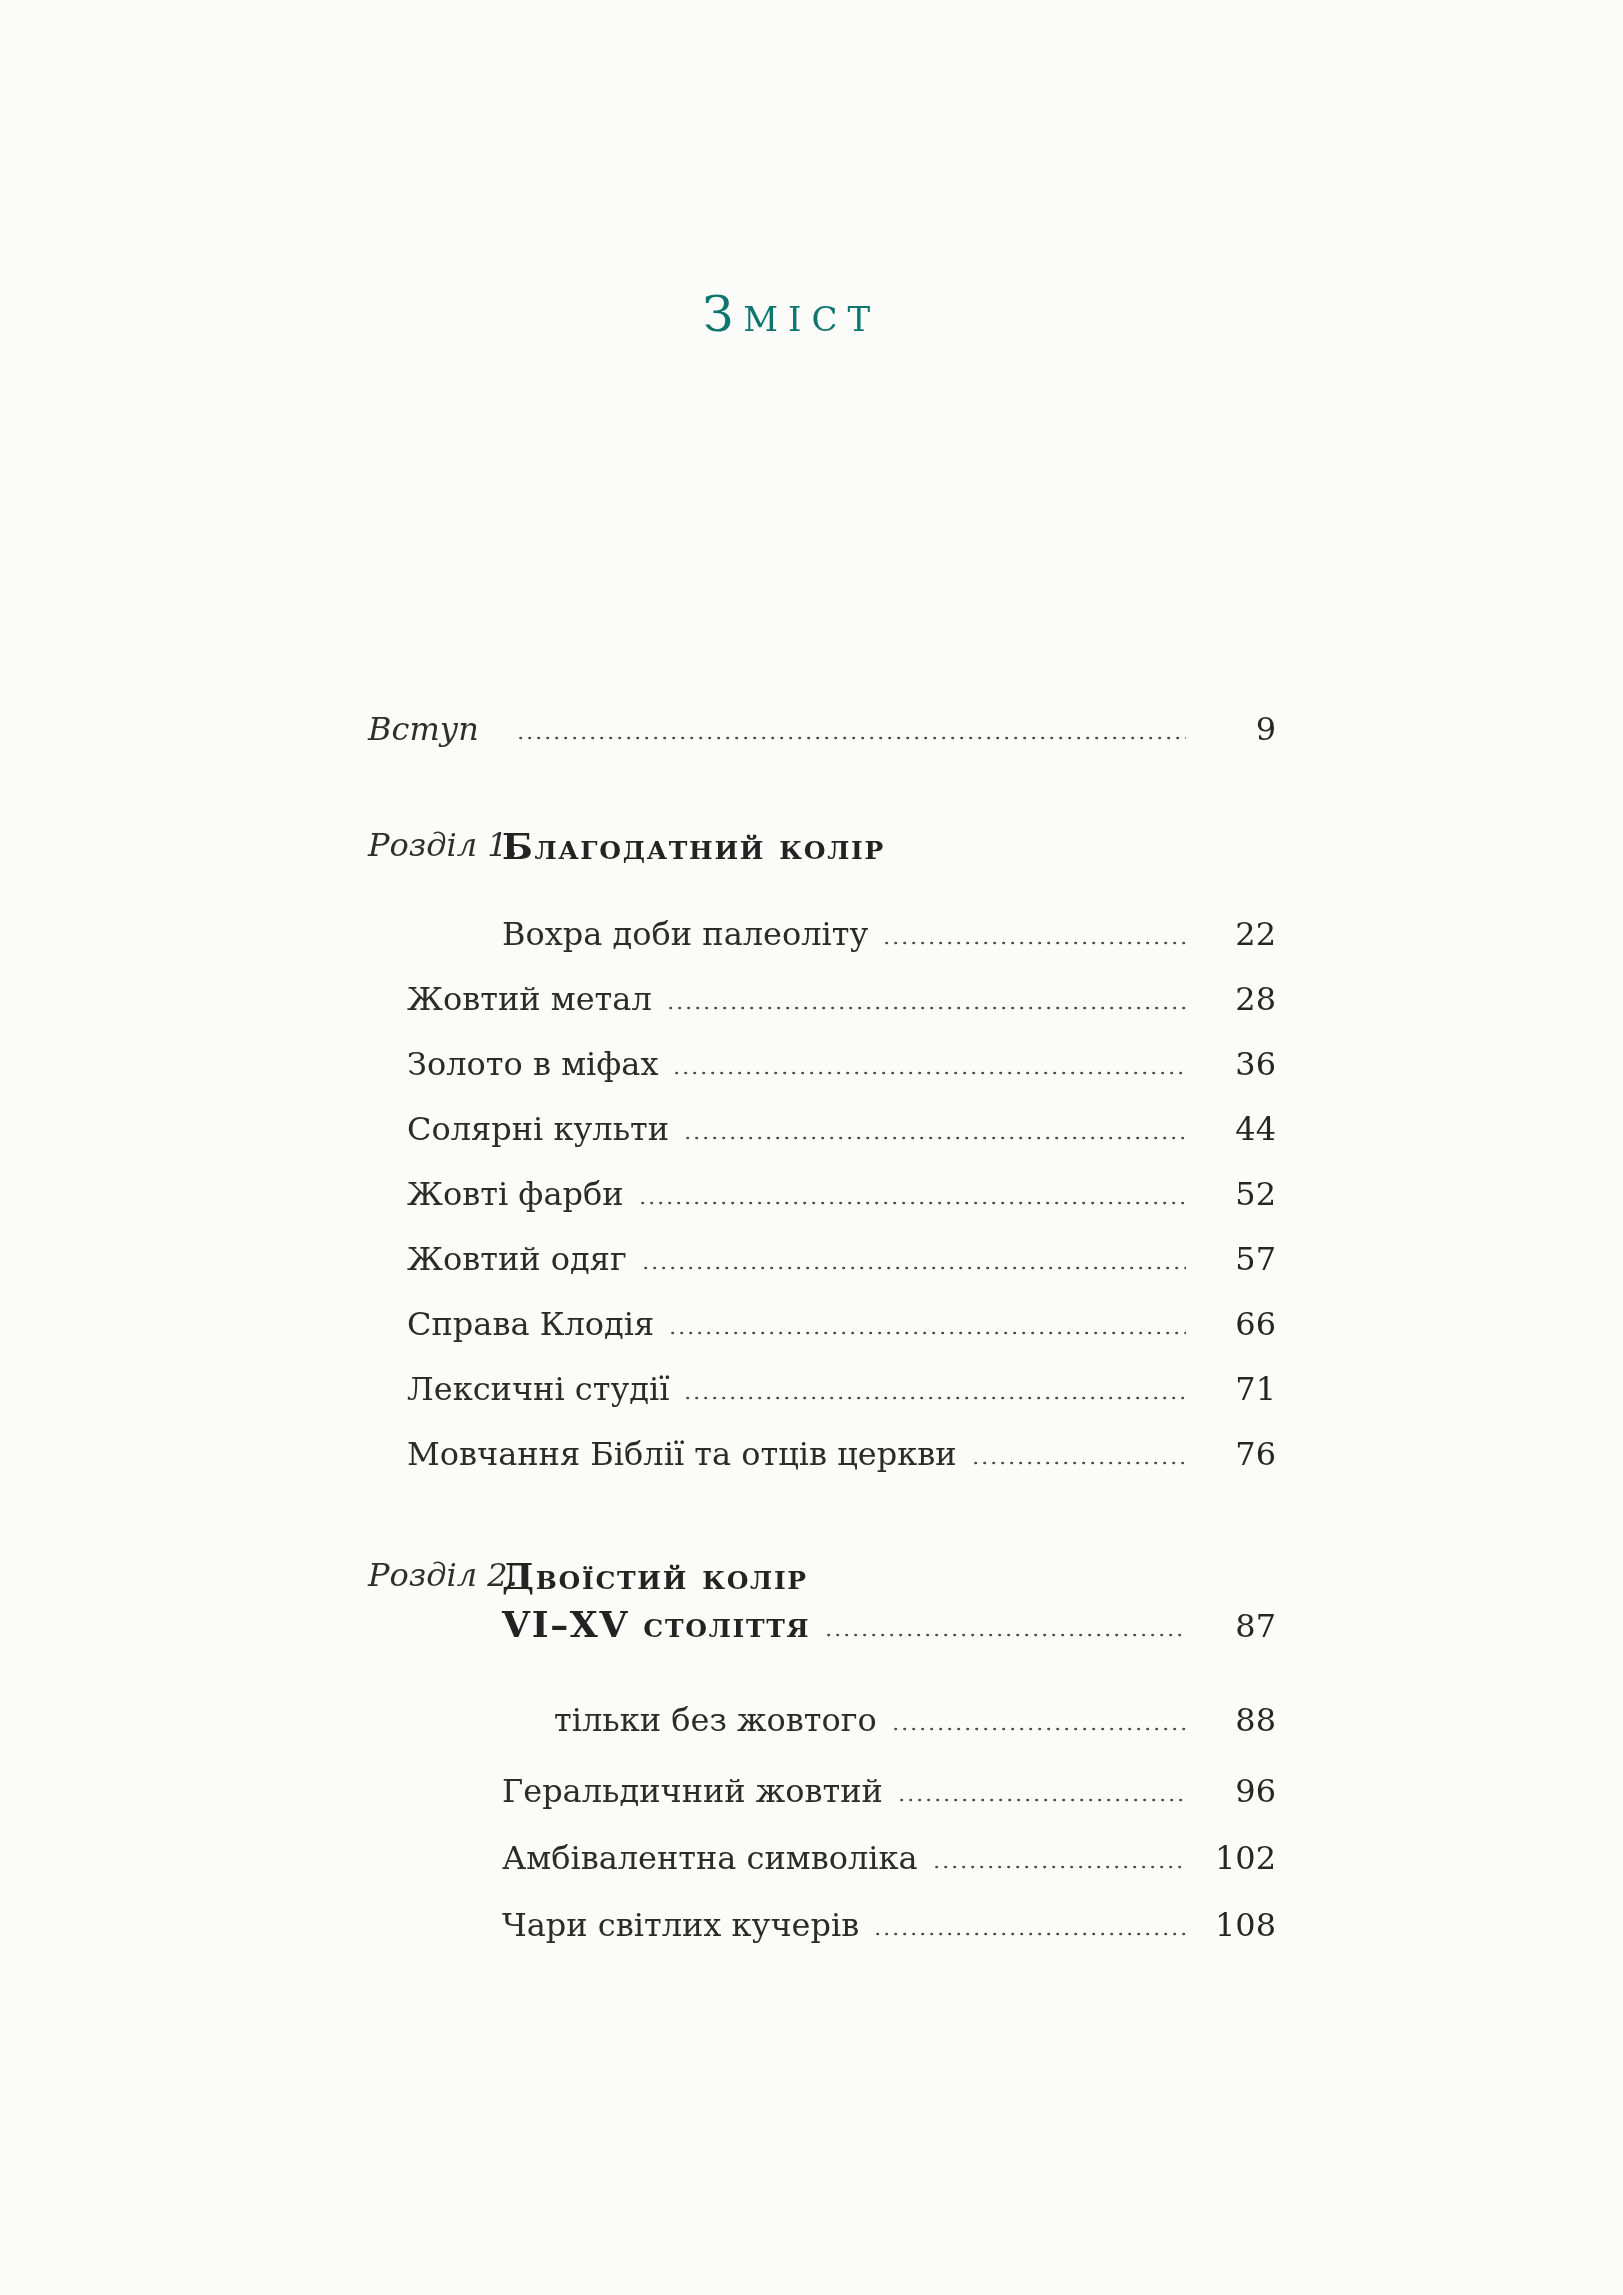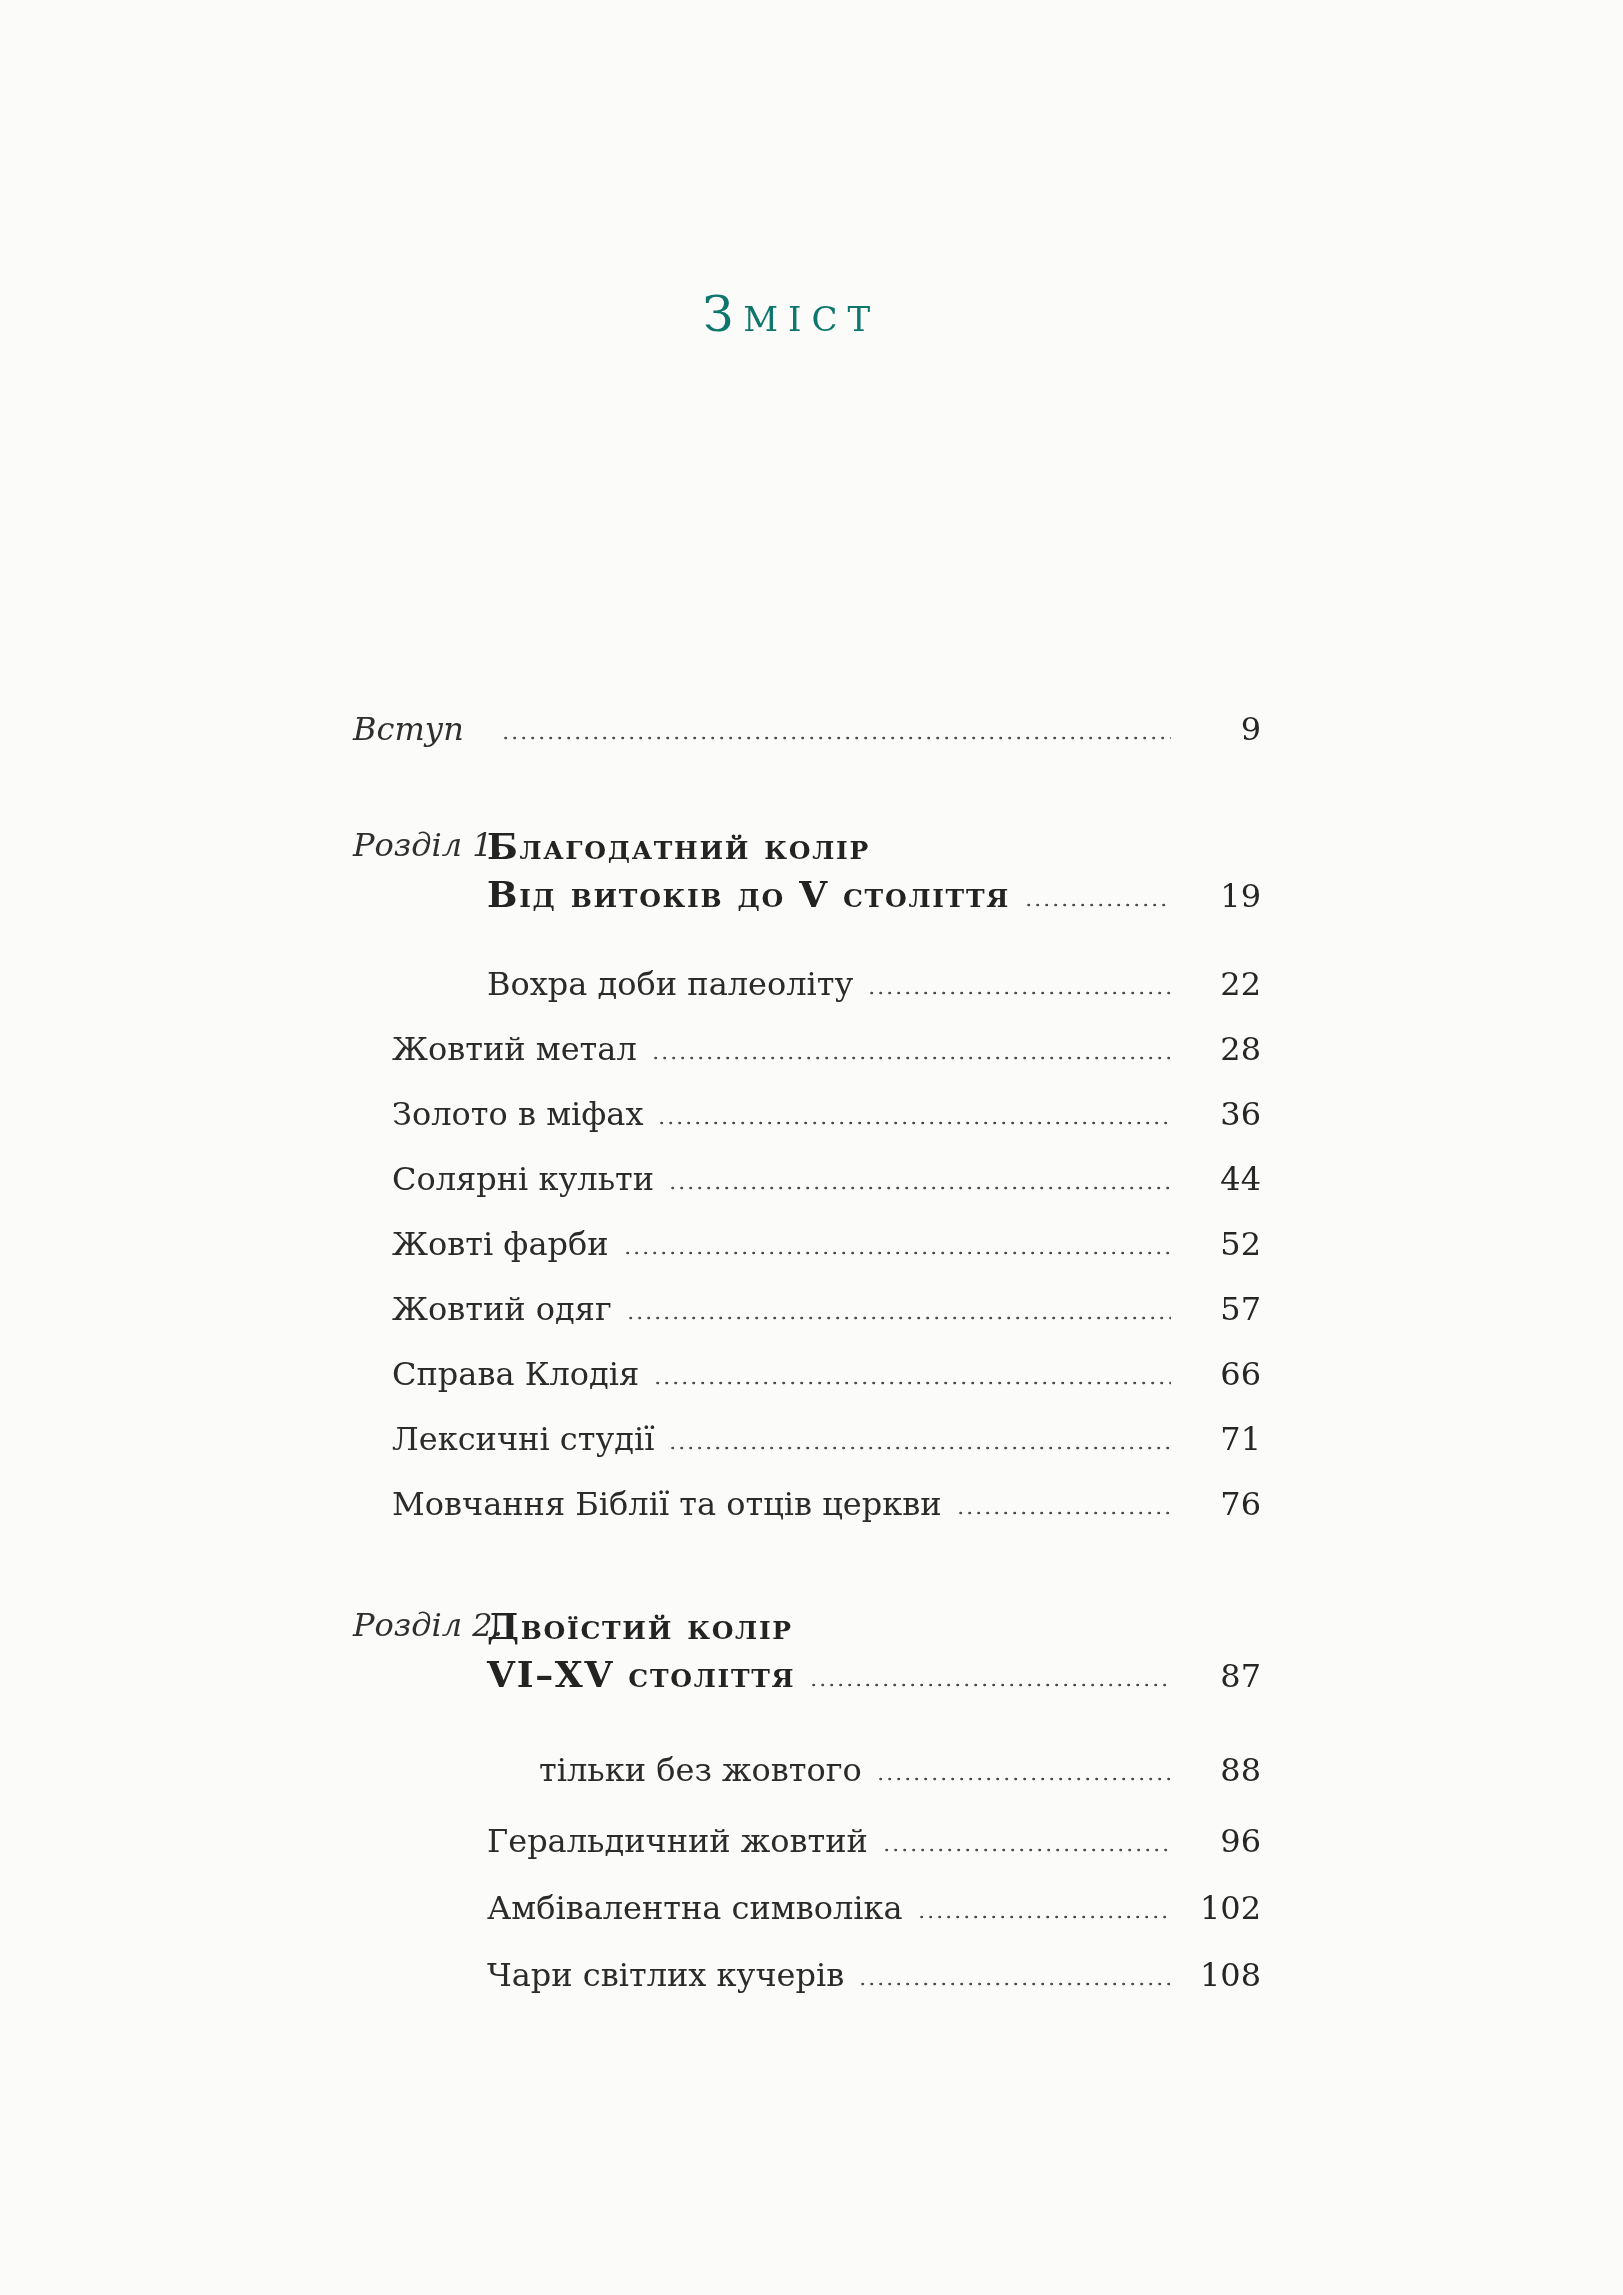--- a/index.html
+++ b/index.html
@@ -12,21 +12,21 @@
     overflow:hidden;
   }
   .page-title{
     position:absolute;top:286px;left:0;width:1583px;
     text-align:center;
     font-size:49px;font-weight:normal;
     font-variant:small-caps;
     letter-spacing:10px;
     color:#0f766e;
   }
-  .toc{position:absolute;left:353px;top:706px;width:908px;}
+  .toc{position:absolute;left:368px;top:706px;width:908px;}
   .row{display:flex;}
   .label-col{
     flex:0 0 134px;width:134px;
     font-style:italic;font-size:32px;line-height:47px;
     color:#2f2f2f;
     white-space:nowrap;
   }
   .ch-lines{flex:1 1 auto;min-width:0;}
   .line{
     display:flex;align-items:baseline;
@@ -73,25 +73,20 @@
       <span class="dots"></span>
       <span class="pg">9</span>
     </div>
   </div>
 
   <div class="row chapter mt81">
     <div class="label-col">Розділ 1.</div>
     <div class="ch-lines">
       <div class="line">
         <span class="ch-t">Благодатний колір</span>
-      </div>
-      <div class="line">
-        <span class="ch-t">Від витоків до V століття</span>
-        <span class="dots"></span>
-        <span class="pg">19</span>
       </div>
     </div>
   </div>
 
   <div class="entry mt51">
     <div class="line">
       <span>Вохра доби палеоліту</span>
       <span class="dots"></span>
       <span class="pg">22</span>
     </div>

